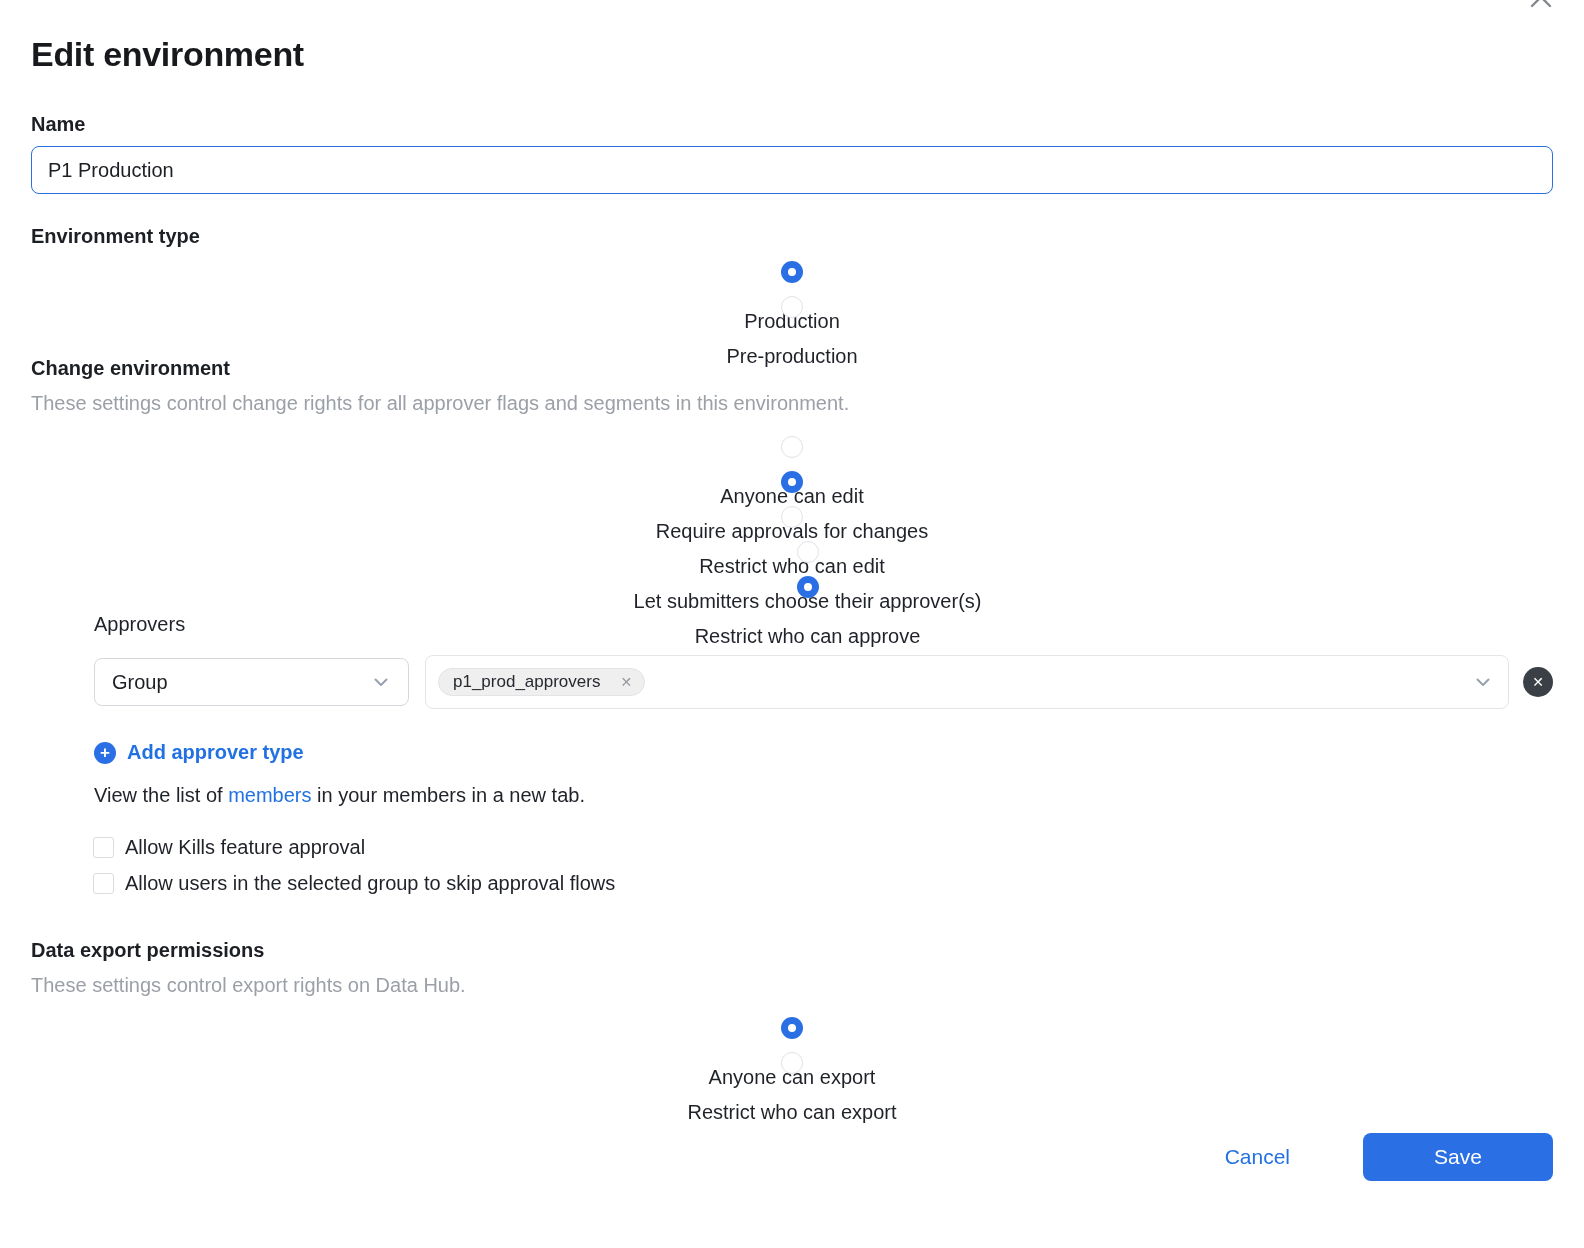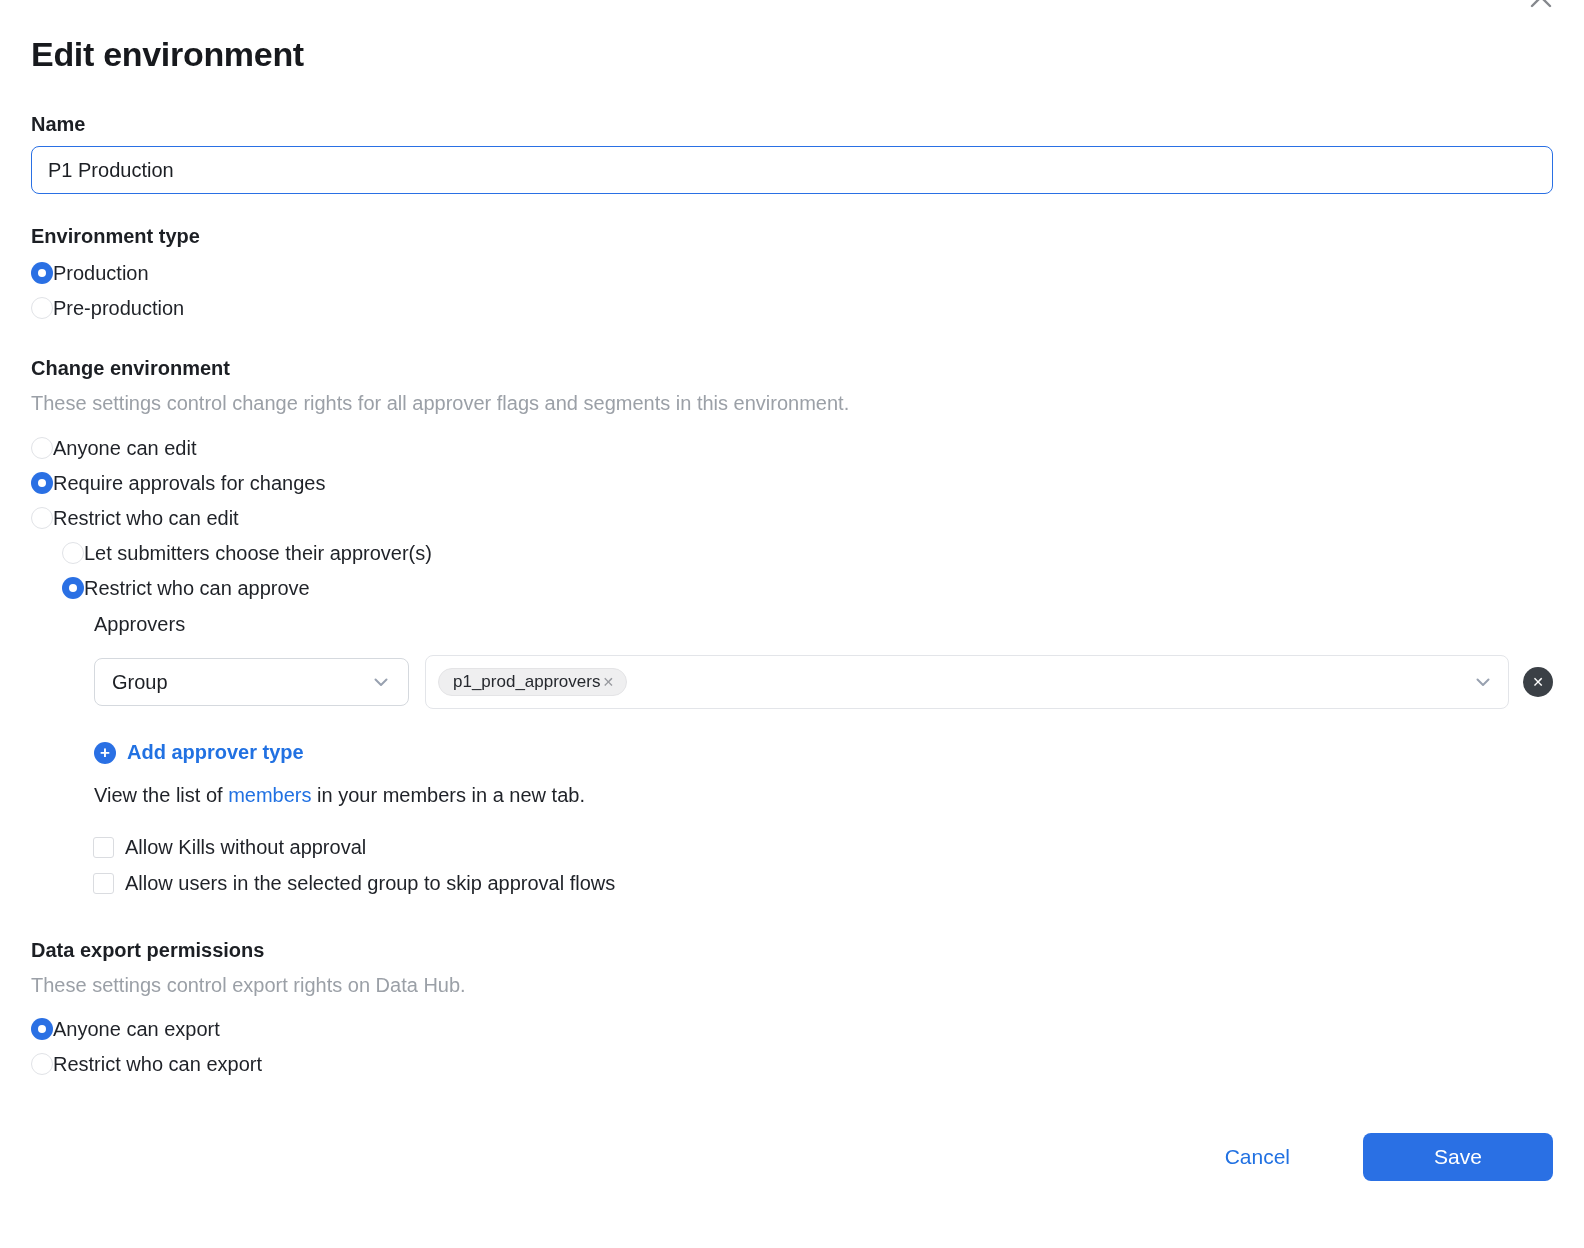--- a/index.html
+++ b/index.html
@@ -61,24 +61,25 @@
     color: #9ba0a7;
     line-height: 24px;
   }
   .mt-env { margin-top: 30px; }
   .mt-change { margin-top: 36px; }
   .mt-export { margin-top: 43px; }
   .radio-group { margin-top: 13px; }
   .radio-row {
     display: flex;
     align-items: center;
-    gap: 0;
+    gap: 26px;
     margin-bottom: 11px;
     height: 24px;
     cursor: pointer;
+    flex-direction: column;
   }
   .radio {
     flex: 0 0 auto;
     width: 22px; height: 22px;
     border-radius: 50%;
     border: 1.5px solid #e1e3e7;
     background: #fff;
     position: relative;
   }
   .radio.on {
@@ -133,21 +134,21 @@
     display: flex;
     align-items: center;
     justify-content: space-between;
     padding: 0 16px 0 12px;
     background: #fff;
     cursor: text;
   }
   .chip {
     display: inline-flex;
     align-items: center;
-    gap: 2px;
+    gap: 20px;
     background: #efeff0;
     border: 1px solid #e4e4e6;
     border-radius: 14px;
     height: 28px;
     padding: 0 12px 0 14px;
     font-size: 17px;
     color: #26292e;
     white-space: nowrap;
   }
   .chip-x {
@@ -329,21 +330,21 @@
     <span class="add-approver-label">Add approver type</span>
   </div>
 
   <div class="members-note">
     <span>View the list of </span><span class="link">members</span><span> in your members in a new tab.</span>
   </div>
 
   <div class="checkbox-group">
     <div class="checkbox-row">
       <span class="checkbox"></span>
-      <span class="checkbox-label">Allow Kills without approval</span>
+      <span class="checkbox-label">Allow Kills feature approval</span>
     </div>
     <div class="checkbox-row">
       <span class="checkbox"></span>
       <span class="checkbox-label">Allow users in the selected group to skip approval flows</span>
     </div>
   </div>
 
   <div class="section-heading mt-export">Data export permissions</div>
   <div class="section-desc">These settings control export rights on Data Hub.</div>
 

